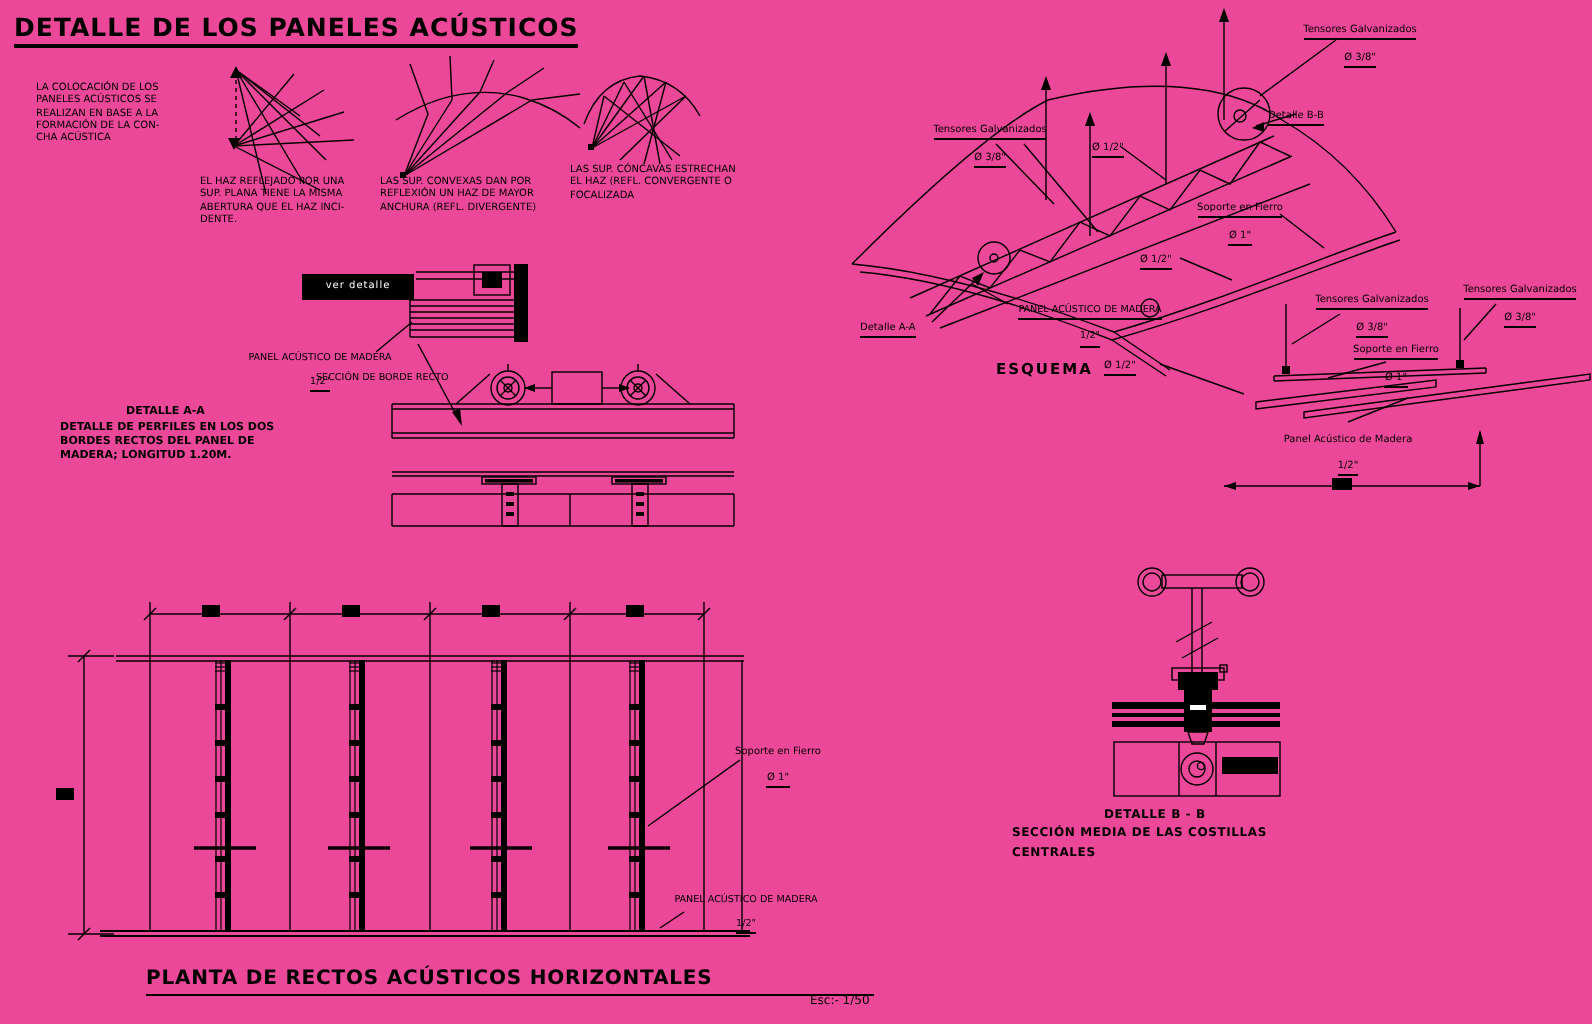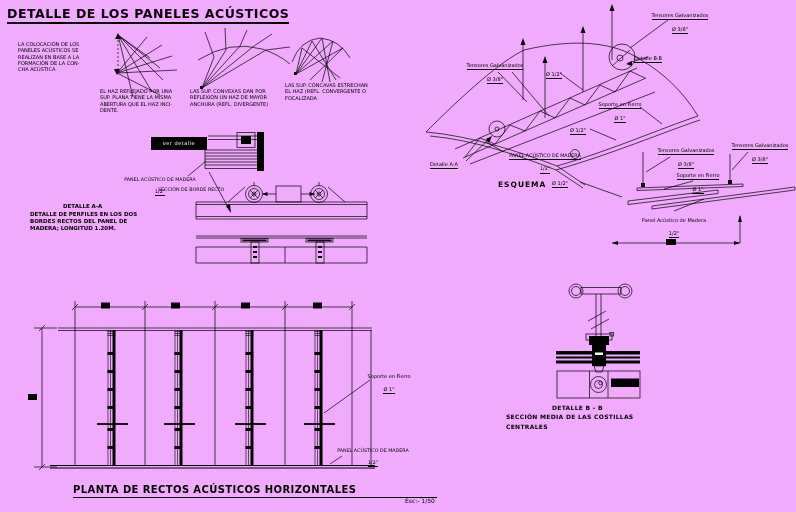--- a/index.html
+++ b/index.html
@@ -1,16 +1,16 @@
 <!DOCTYPE html>
 <html><head>
 <meta charset="utf-8">
 <style>
   html,body{margin:0;padding:0;background:#fff;}
-  #canvas{position:relative;width:796px;height:512px;background:#f0abfc;overflow:hidden;
+  #canvas{position:relative;width:796px;height:512px;background:#ec4899;overflow:hidden;
           font-family:"DejaVu Sans",sans-serif;color:#000;}
   svg{position:absolute;left:0;top:0;}
   .lbl{position:absolute;font-size:5px;line-height:1.25;color:#000;white-space:pre-line;}
   .ctr{text-align:center;}
   .lbl span{display:block;}
   .u{border-bottom:0.5px solid #000;padding-bottom:0.5px;width:fit-content;}
   .ctr .u{margin:0 auto;}
   .bold{font-weight:bold;}
   .tag{position:absolute;background:#000;color:#fff;font-size:5px;line-height:13px;
        text-align:center;letter-spacing:0.5px;}

